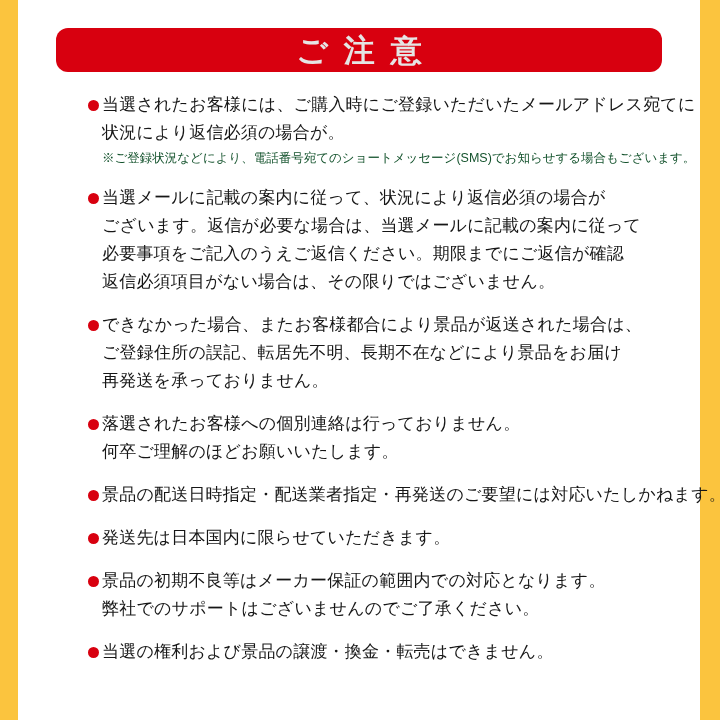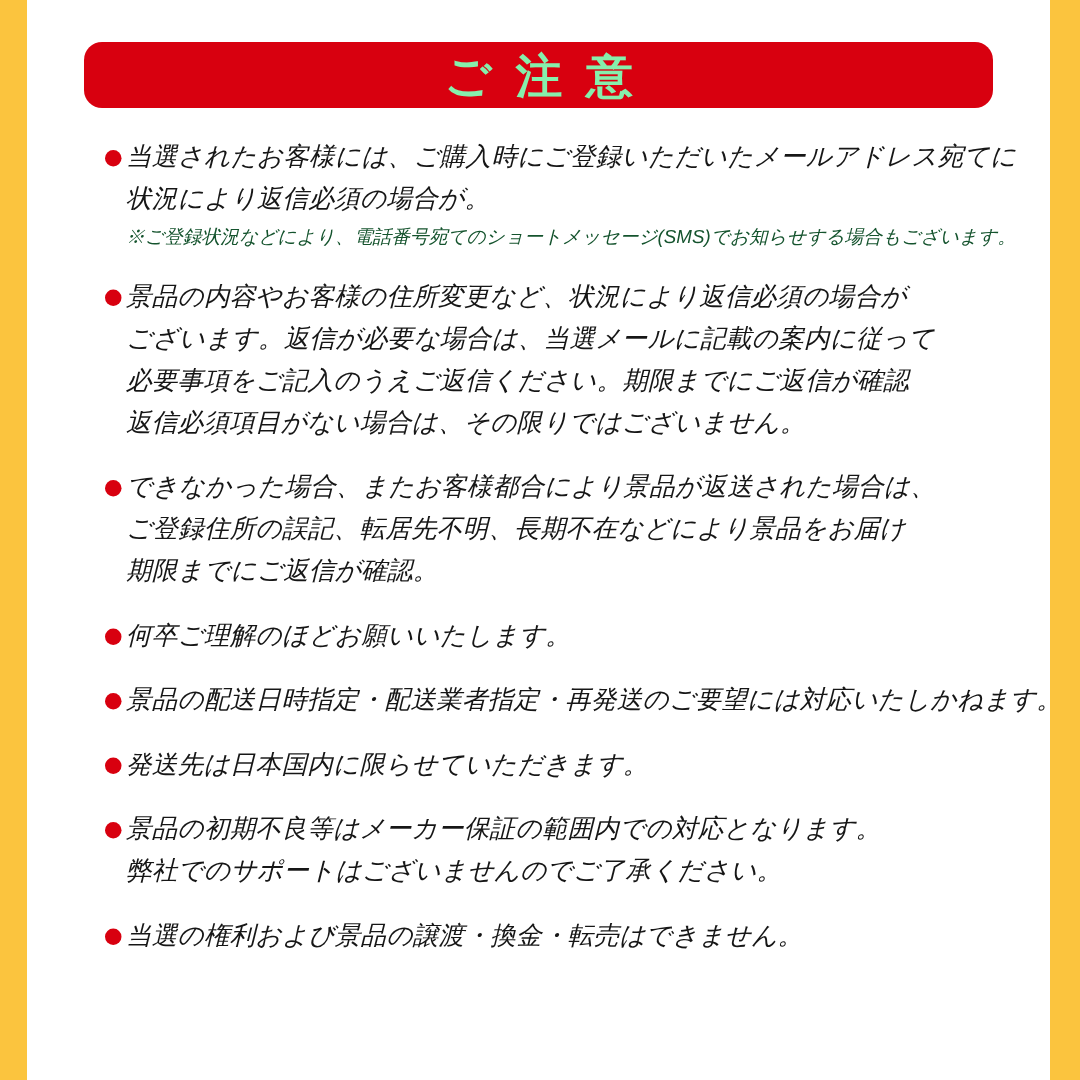--- a/index.html
+++ b/index.html
@@ -35,30 +35,29 @@
     width: 606px;
     height: 44px;
     background: #d8000f;
     border-radius: 12px;
     display: flex;
     align-items: center;
     justify-content: center;
     box-sizing: border-box;
   }
   .banner-title {
-    color: #86efac;
+    color: #e5e5e5;
     font-size: 31px;
     font-weight: bold;
     letter-spacing: 16px;
     text-indent: 16px;
     line-height: 1;
   }
   .notices {
-    padding-left: 52px;
-    font-style: italic;
+    padding-left: 70px;
   }
   .notice {
     display: flex;
     align-items: flex-start;
     margin-bottom: 15px;
   }
   .dot {
     flex: 0 0 11px;
     width: 11px;
     height: 11px;
@@ -101,39 +100,40 @@
     <div class="notice-text">
             <div class="line">当選されたお客様には、ご購入時にご登録いただいたメールアドレス宛てに</div>
             <div class="line">状況により返信必須の場合が。</div>
             <div class="note">※ご登録状況などにより、電話番号宛てのショートメッセージ(SMS)でお知らせする場合もございます。</div>
           </div>
   </div>
 
   <div class="notice">
     <span class="dot"></span>
     <div class="notice-text">
-            <div class="line">景品の内容やお客様の住所変更など、状況により返信必須の場合が</div>
+            <div class="line">当選メールに記載の案内に従って、状況により返信必須の場合が</div>
             <div class="line">ございます。返信が必要な場合は、当選メールに記載の案内に従って</div>
             <div class="line">必要事項をご記入のうえご返信ください。期限までにご返信が確認</div>
             <div class="line">返信必須項目がない場合は、その限りではございません。</div>
           </div>
   </div>
 
   <div class="notice">
     <span class="dot"></span>
     <div class="notice-text">
             <div class="line">できなかった場合、またお客様都合により景品が返送された場合は、</div>
             <div class="line">ご登録住所の誤記、転居先不明、長期不在などにより景品をお届け</div>
-            <div class="line">期限までにご返信が確認。</div>
+            <div class="line">再発送を承っておりません。</div>
           </div>
   </div>
 
   <div class="notice">
     <span class="dot"></span>
     <div class="notice-text">
+            <div class="line">落選されたお客様への個別連絡は行っておりません。</div>
             <div class="line">何卒ご理解のほどお願いいたします。</div>
           </div>
   </div>
 
   <div class="notice">
     <span class="dot"></span>
     <div class="notice-text">
             <div class="line">景品の配送日時指定・配送業者指定・再発送のご要望には対応いたしかねます。</div>
           </div>
   </div>

